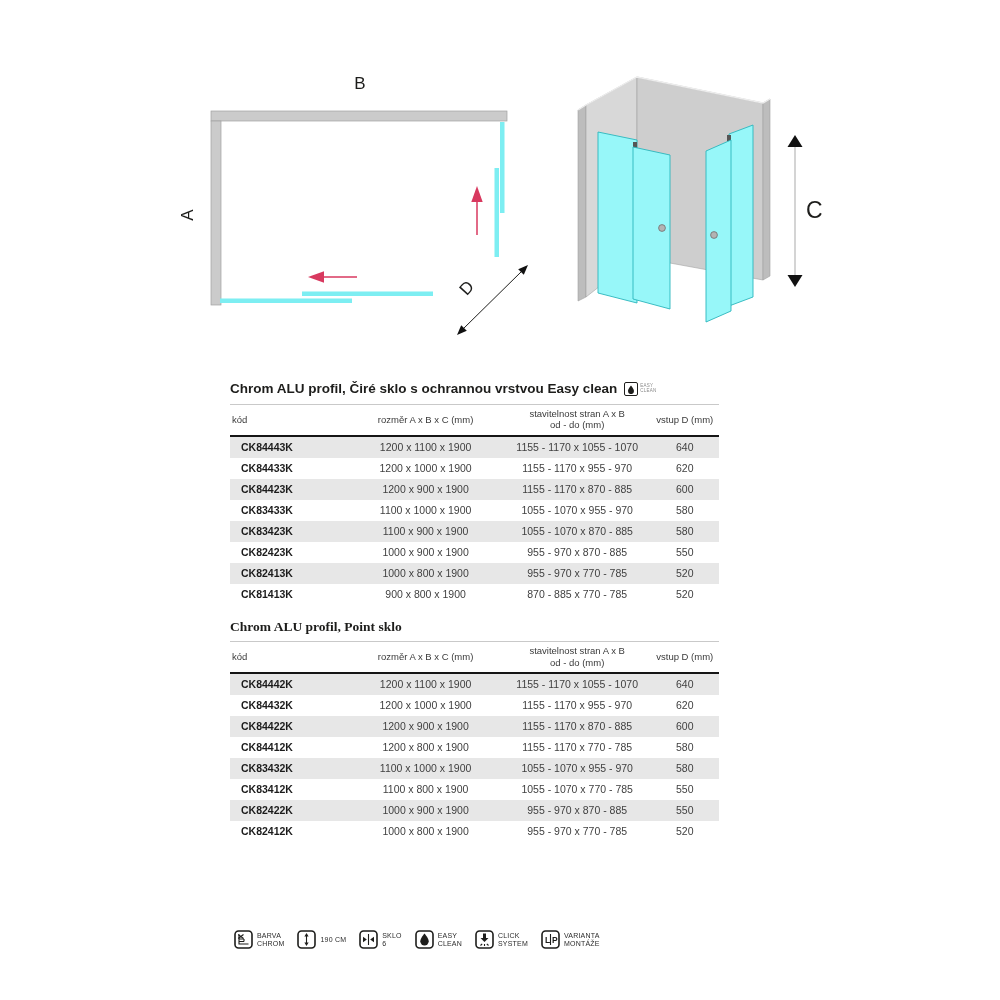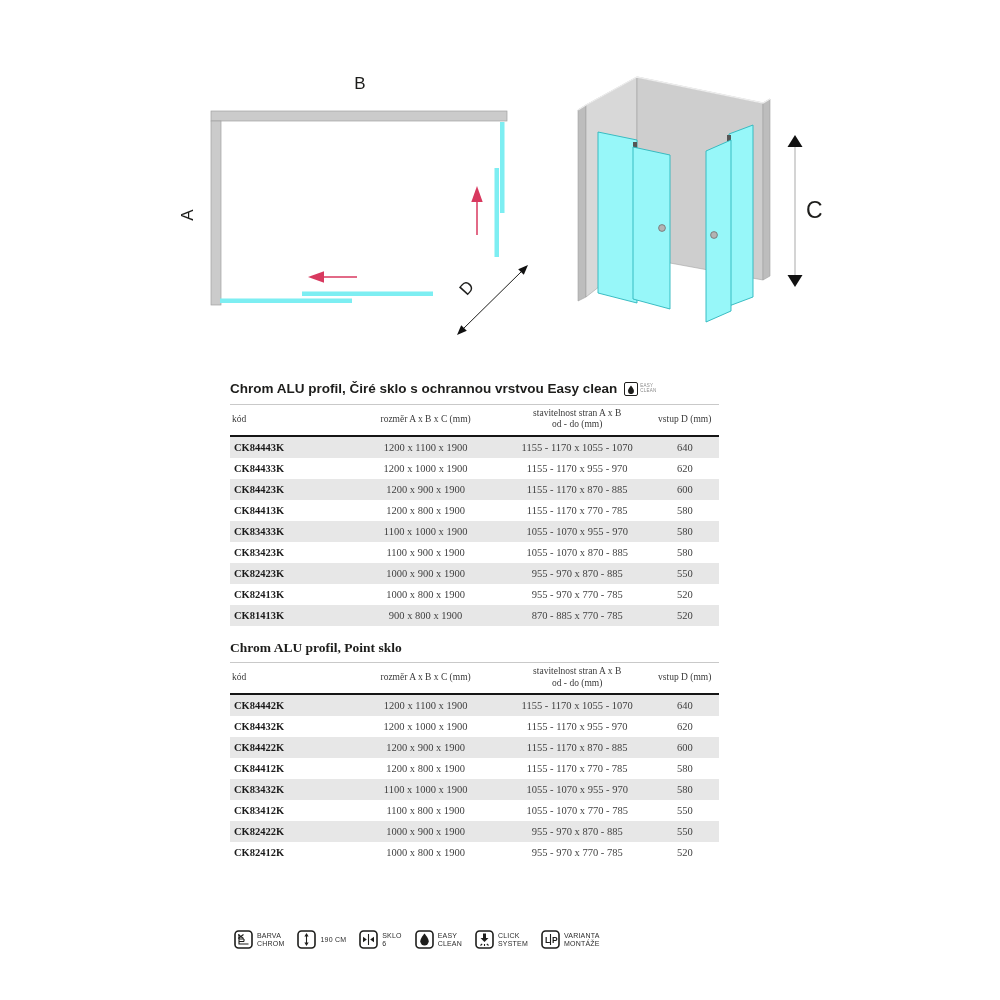--- a/index.html
+++ b/index.html
@@ -41,32 +41,32 @@
     display:flex;align-items:center;gap:7px;
     font-size:13.5px;font-weight:bold;color:var(--ink);
     margin:0 0 7px 0;line-height:1.1;
   }
   .table-title.second{margin-top:15px;font-family:Liberation Serif, serif;}
   .ec-badge{display:inline-flex;align-items:center;gap:2px;}
   .ec-box{width:12px;height:12px;border:1.2px solid var(--ink);border-radius:2px;
     display:inline-flex;align-items:center;justify-content:center;}
   .ec-text{display:inline-flex;flex-direction:column;font-size:4.5px;line-height:1.1;
     color:#8a8a8a;font-weight:normal;letter-spacing:.2px;}
-  table{border-collapse:collapse;width:100%;table-layout:fixed;font-family:Liberation Serif, serif;}
+  table{border-collapse:collapse;width:100%;table-layout:fixed;}
   thead th{
     font-weight:normal;font-size:9.5px;color:#3a3a3a;
     border-top:1px solid #c9c9c9;border-bottom:2px solid #151515;
     padding:3px 0 4px 0;line-height:1.2;text-align:center;vertical-align:middle;
   }
   th.col-kod{text-align:left;padding-left:2px;}
   tbody td{
     font-size:10.5px;color:#3f3f3f;text-align:center;
     padding:0;height:21px;line-height:21px;white-space:nowrap;
   }
-  tbody td:first-child{text-align:left;font-weight:bold;color:#1b1b1b;padding-left:4px;}
+  tbody td:first-child{text-align:left;font-weight:bold;color:#1b1b1b;padding-left:11px;}
   tbody tr:nth-child(odd) td{background:var(--row-shade);}
 
   .legend{position:absolute;left:234px;top:930px;display:flex;align-items:center;gap:13px;}
   .legend-item{display:flex;align-items:center;gap:4px;}
   .legend-label{font-size:7px;line-height:1.12;color:#2b2b2b;letter-spacing:.2px;
     text-transform:uppercase;white-space:nowrap;}
   .licon{display:block;}
   .licon .box{fill:none;stroke:var(--ink);stroke-width:1.6;}
   .licon .g{stroke:var(--ink);stroke-width:1.1;fill:none;}
   .licon .f{fill:var(--ink);}
@@ -183,26 +183,20 @@
             <td>1155 - 1170 x 955 - 970</td>
             <td>620</td>
           </tr>
           <tr>
             <td>CK84423K</td>
             <td>1200 x 900 x 1900</td>
             <td>1155 - 1170 x 870 - 885</td>
             <td>600</td>
           </tr>
           <tr>
-            <td>CK84413K</td>
-            <td>1200 x 800 x 1900</td>
-            <td>1155 - 1170 x 770 - 785</td>
-            <td>580</td>
-          </tr>
-          <tr>
             <td>CK83433K</td>
             <td>1100 x 1000 x 1900</td>
             <td>1055 - 1070 x 955 - 970</td>
             <td>580</td>
           </tr>
           <tr>
             <td>CK83423K</td>
             <td>1100 x 900 x 1900</td>
             <td>1055 - 1070 x 870 - 885</td>
             <td>580</td>

